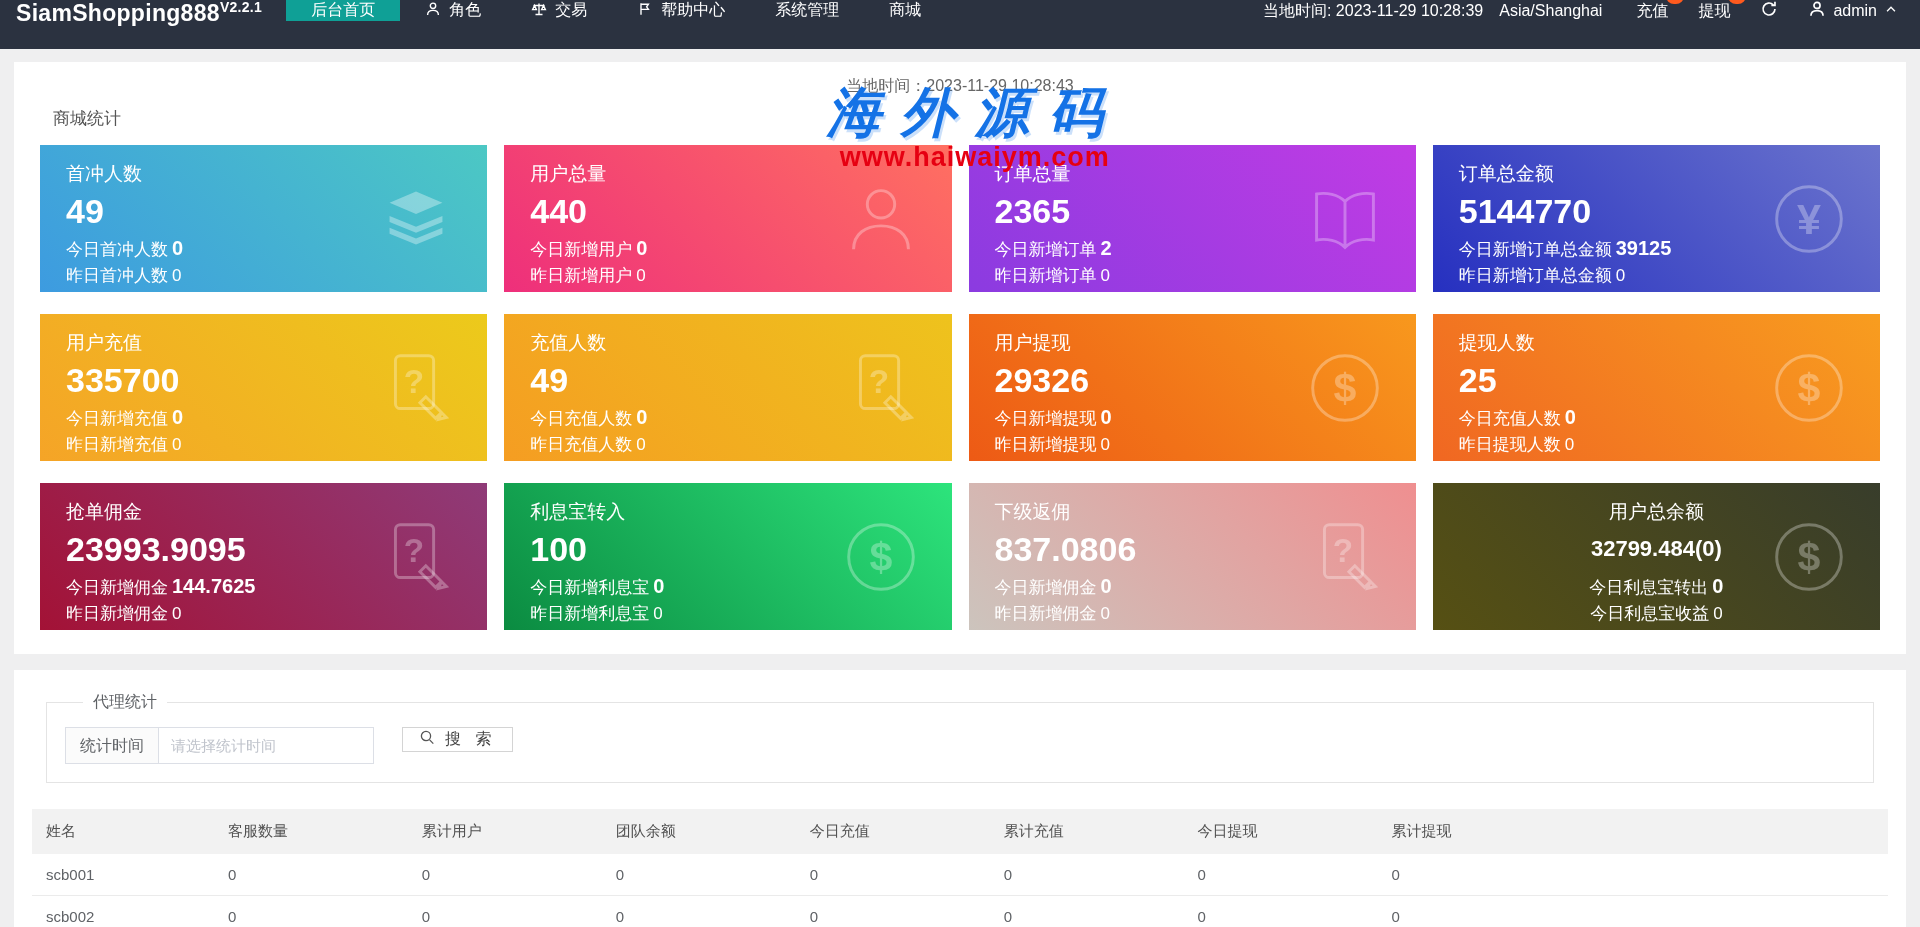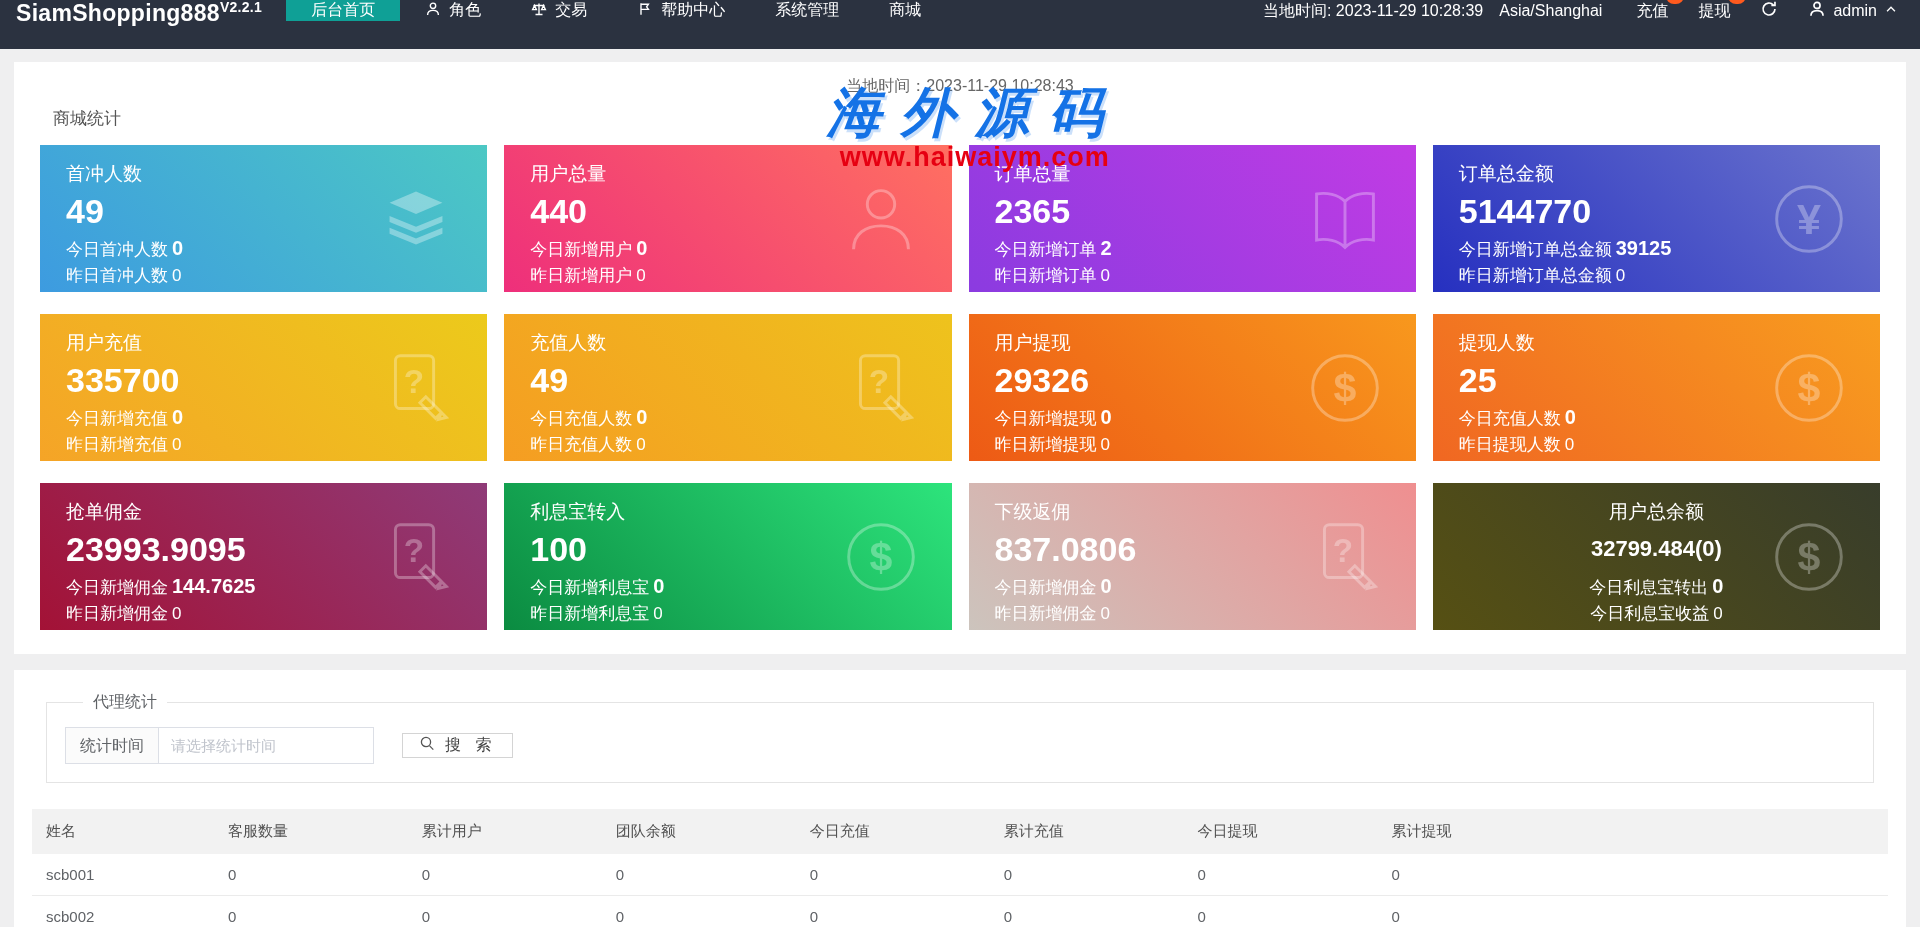--- a/index.html
+++ b/index.html
@@ -45,21 +45,21 @@
   .card-line { font-size:17px; line-height:1.5; }
   .card-line b { font-size:20px; margin-left:4px; }
   .card-line .v2 { font-size:17px; font-weight:normal; margin-left:4px; }
   .card-icon { position:absolute; right:24px; top:50%; transform:translateY(-50%); width:94px; height:94px; }
   .card-icon svg { width:100%; height:100%; }
 
   
   .panel-agent { margin-top:16px; padding:22px 10px 40px; height:600px; }
   fieldset { border:1px solid #e4e4e4; margin:0 22px; padding:14px 18px 18px; }
   legend { font-size:16px; color:#5f6266; padding:0 10px; margin-left:18px; }
-  .filter-row { display:flex; align-items:center; }
+  .filter-row { display:flex; align-items:flex-start; }
   .flabel { border:1px solid #dcdfe6; background:#fbfbfb; padding:0 14px; height:37px; line-height:35px;
             font-size:16px; color:#5f6266; white-space:nowrap; }
   .filter-row input { border:1px solid #dcdfe6; border-left:none; height:37px; width:215px; padding:0 12px;
             font-size:15px; outline:none; color:#333; font-family:inherit; }
   .filter-row input::placeholder { color:#c0c4cc; }
   .search-btn { margin-left:28px; height:25px; padding:0 16px; background:#fff; border:1px solid #d4d4d4;
             font-size:16px; color:#444; display:flex; align-items:center; gap:9px; letter-spacing:5px;
             cursor:pointer; font-family:inherit; }
   .search-btn svg { width:17px; height:17px; stroke:#555; fill:none; stroke-width:1.3; }
 

